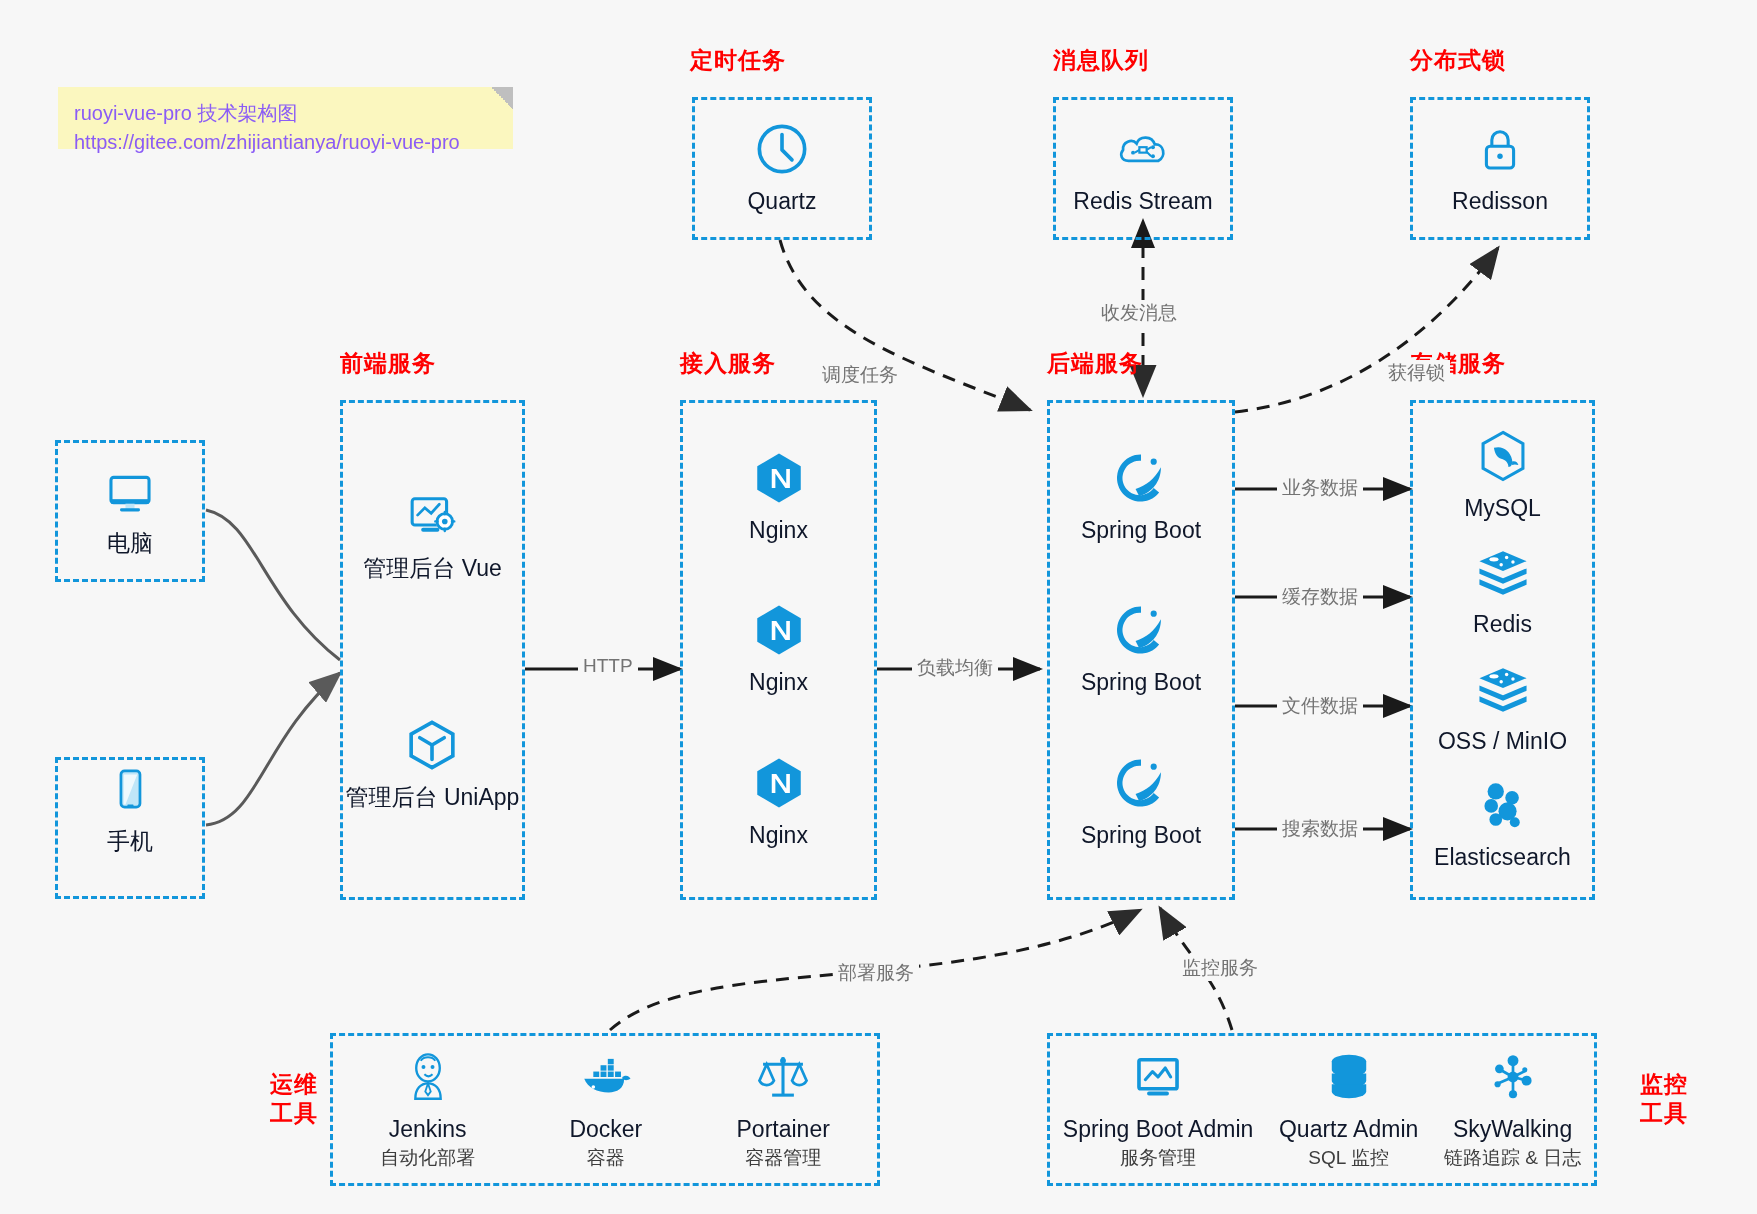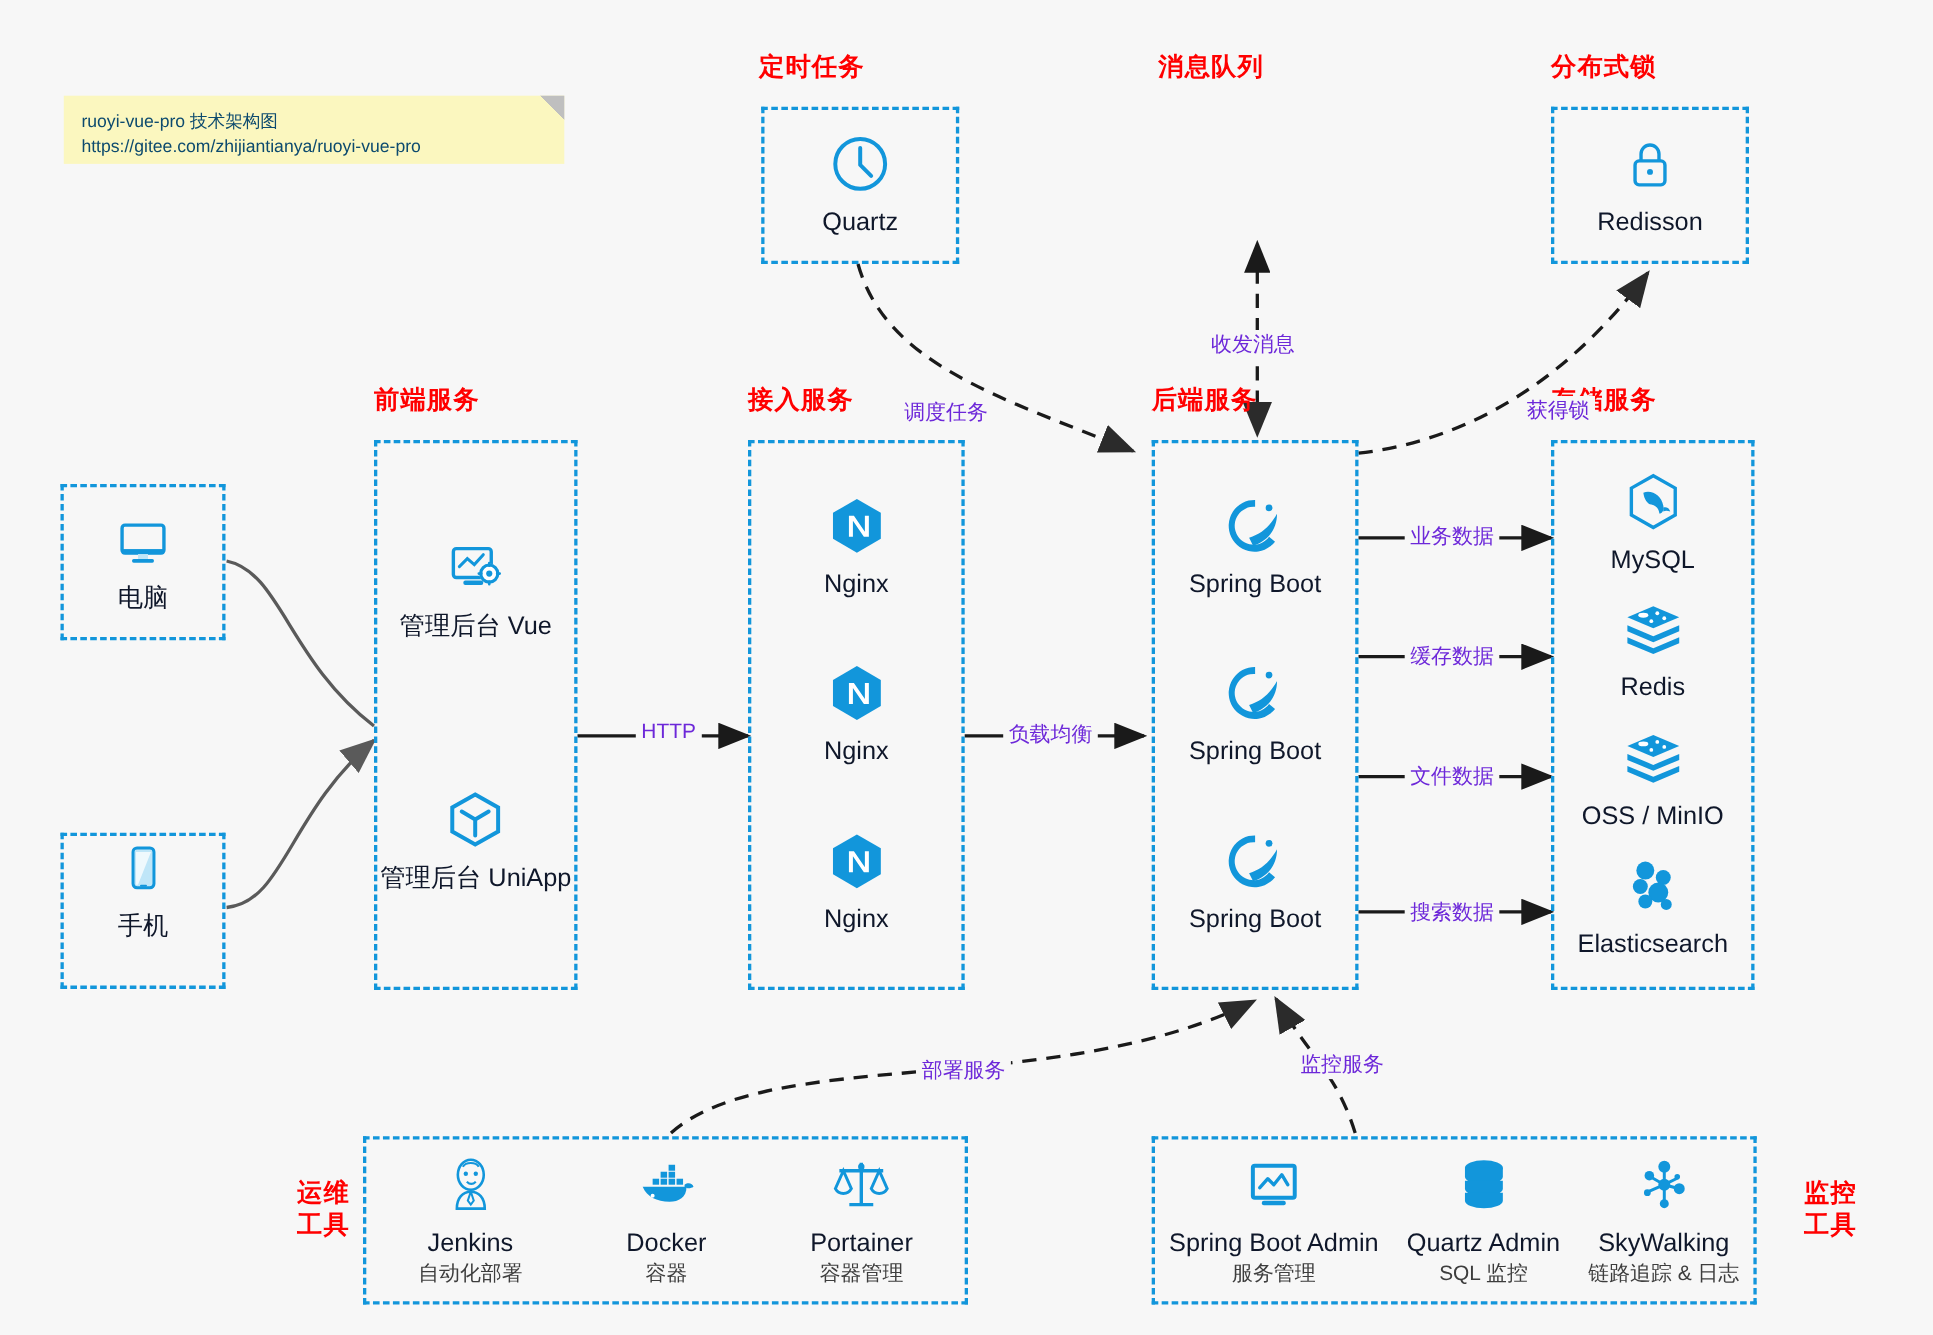--- a/index.html
+++ b/index.html
@@ -11,21 +11,21 @@
     overflow: hidden;
   }
   #canvas { position: absolute; inset: 0; }
   svg.wires { position: absolute; left: 0; top: 0; width: 1757px; height: 1214px; pointer-events: none; }
 
   
   .note {
     position: absolute; left: 58px; top: 87px; width: 455px; height: 62px;
     background: #fbf7bf;
     padding: 12px 14px 0 16px;
-    font-size: 16px; color: #0c4a6e; line-height: 1.45;
+    font-size: 20px; color: #8b5cf6; line-height: 1.45;
   }
   .note .fold {
     position: absolute; right: 0; top: 0; width: 22px; height: 22px;
     background: linear-gradient(225deg, #bfbfbf 0%, #bfbfbf 50%, transparent 50%);
   }
 
   
   .gtitle {
     position: absolute; color: #ff0000; font-weight: bold; font-size: 23px;
     text-align: left; white-space: nowrap; letter-spacing: 1px;
@@ -45,21 +45,21 @@
   .node { display: flex; flex-direction: column; align-items: center; justify-content: center; }
   .node .ico { width: 58px; height: 58px; display: block; }
   .node .lbl {
     margin-top: 8px; font-size: 23px; color: #0f172a; text-align: center;
     white-space: nowrap; line-height: 1.35;
   }
   .node .lbl2 { font-size: 19px; color: #3d3d3d; text-align: center; white-space: nowrap; }
 
   
   .elabel {
-    position: absolute; font-size: 19px; color: #6d28d9;
+    position: absolute; font-size: 19px; color: #737373;
     background: #f7f7f7; padding: 0 5px; white-space: nowrap;
   }
 </style>
 </head>
 <body>
 
 <div id="canvas">
 
   <svg class="wires" viewBox="0 0 1757 1214">
     <defs>
@@ -111,20 +111,33 @@
     <div class="node">
       <svg class="ico" viewBox="0 0 64 64">
         <circle cx="32" cy="32" r="25" fill="none" stroke="#1296db" stroke-width="4"></circle>
         <path d="M32 16 L32 33 L43 44" fill="none" stroke="#1296db" stroke-width="4" stroke-linecap="round" stroke-linejoin="round"></path>
       </svg>
       <div class="lbl">Quartz</div>
     </div>
   </div>
 
   <div class="gtitle" style="left:1053px;top:45px;width:180px;">消息队列</div>
+  <div class="box" style="left:1053px;top:97px;width:180px;height:143px;justify-content:center;">
+    <div class="node">
+      <svg class="ico" viewBox="0 0 64 64">
+        <path d="M16 45 C8 45 6 38 10 33 C9 24 20 20 25 26 C28 17 42 17 45 27 C55 26 58 40 49 45 Z" fill="none" stroke="#1296db" stroke-width="3"></path>
+        <rect x="28" y="30" width="8" height="6" fill="none" stroke="#1296db" stroke-width="2.4"></rect>
+        <circle cx="21" cy="36" r="2.2" fill="#1296db"></circle>
+        <circle cx="43" cy="30" r="2.2" fill="#1296db"></circle>
+        <circle cx="43" cy="40" r="2.2" fill="#1296db"></circle>
+        <path d="M23 36 L28 33 M36 33 L41 30 M36 35 L41 40" stroke="#1296db" stroke-width="2.2" fill="none"></path>
+      </svg>
+      <div class="lbl">Redis Stream</div>
+    </div>
+  </div>
 
   <div class="gtitle" style="left:1410px;top:45px;width:180px;">分布式锁</div>
   <div class="box" style="left:55px;top:440px;width:150px;height:142px;justify-content:center;">
     <div class="node">
       <svg class="ico" viewBox="0 0 64 64">
         <rect x="11" y="17" width="42" height="28" rx="3" fill="none" stroke="#1296db" stroke-width="3.4"></rect>
         <rect x="11" y="41" width="42" height="5" fill="#1296db"></rect>
         <rect x="27" y="46" width="10" height="6" fill="#bfe6f8"></rect>
         <rect x="21" y="51" width="22" height="3.6" rx="1.6" fill="#1296db"></rect>
       </svg>

